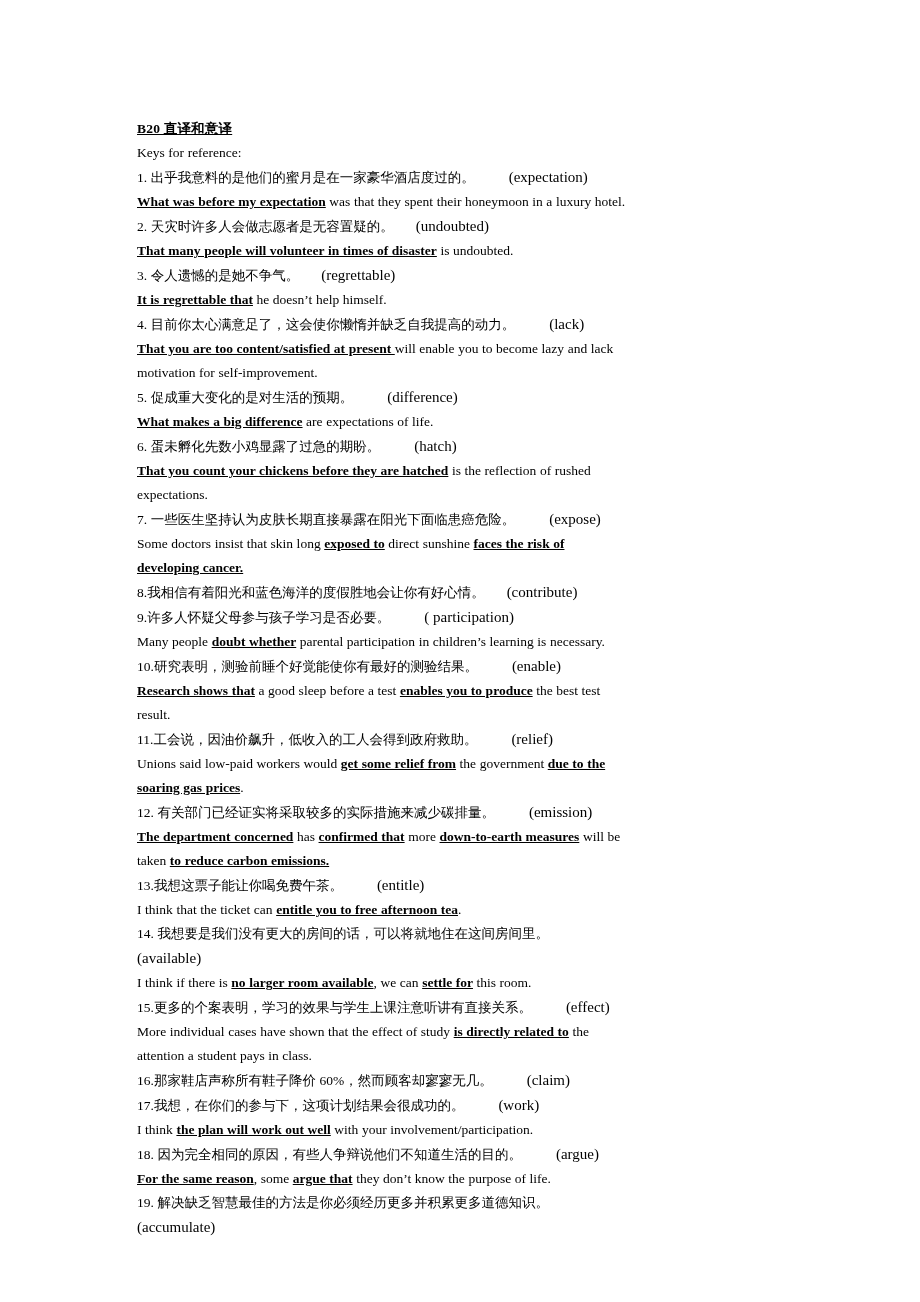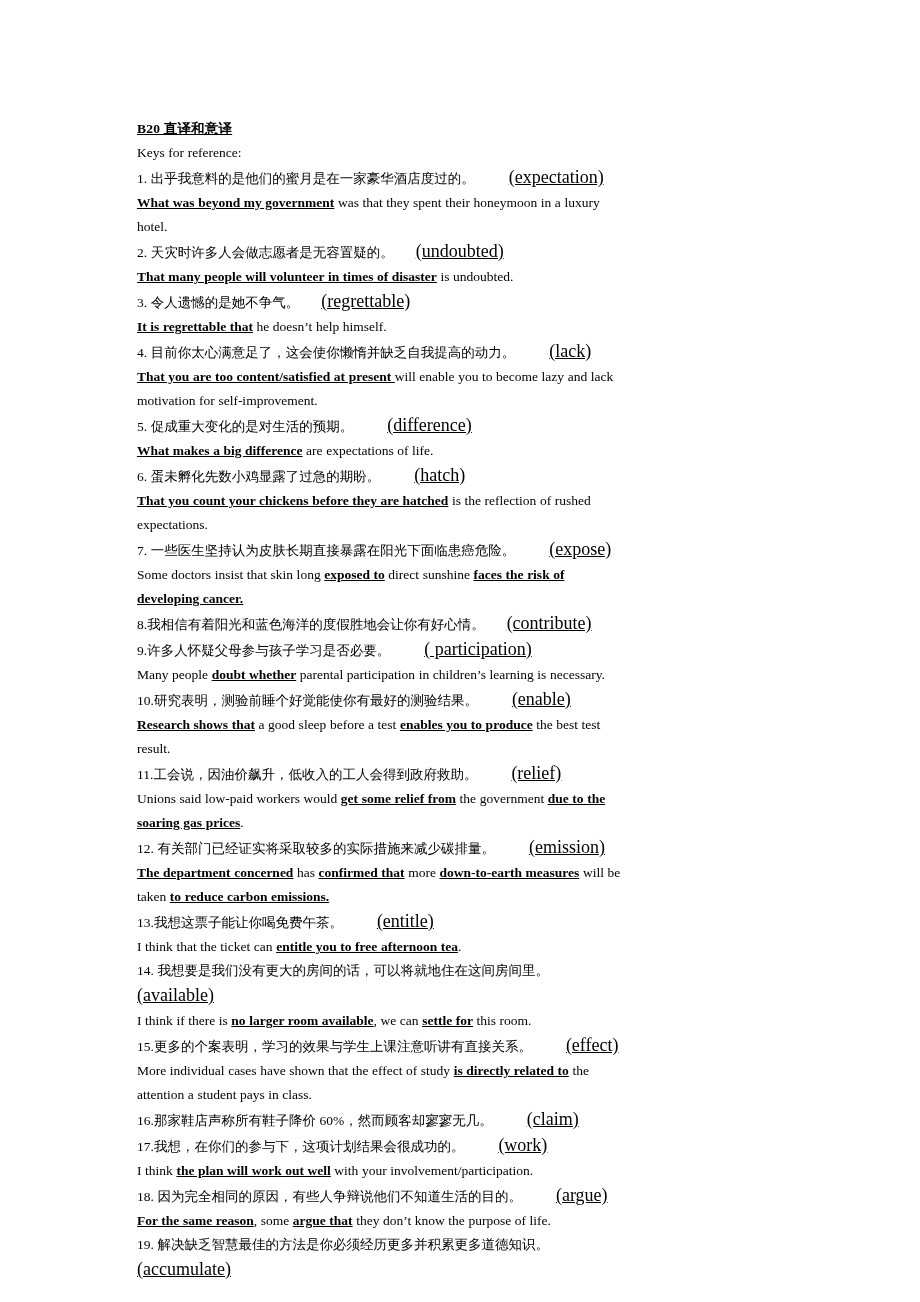--- a/index.html
+++ b/index.html
@@ -43,43 +43,42 @@
   .ans {
     font-weight: bold;
     text-decoration: underline;
   }
   .red {
     color: #000000;
     font-weight: bold;
     text-decoration: underline;
   }
   .cue {
-    font-size: 18px;
-    text-decoration: underline;
+    font-size: 15px;
   }
   .gap {
     display: inline-block;
     width: 34px;
   }
   .gap-sm {
     display: inline-block;
     width: 22px;
   }
 </style>
 </head>
 <body>
 
 <div id="page">
 
   <div class="doc-title">B20  直译和意译</div>
 
   <div class="line">Keys for reference:</div>
 
   <div class="line cn"><span>1.</span> <span>出乎我意料的是他们的蜜月是在一家豪华酒店度过的。</span><span class="gap"></span><span class="cue">(expectation)</span></div>
-  <div class="line"><span class="ans">What was beyond my government</span><span> was that they spent their honeymoon in a luxury hotel.</span></div>
+  <div class="line"><span class="ans">What was before my expectation</span><span> was that they spent their honeymoon in a luxury hotel.</span></div>
 
   <div class="line cn"><span>2.</span> <span>天灾时许多人会做志愿者是无容置疑的。</span><span class="gap-sm"></span><span class="cue">(undoubted)</span></div>
   <div class="line"><span class="ans">That many people will volunteer in times of disaster</span><span> is undoubted.</span></div>
 
   <div class="line cn"><span>3.</span> <span>令人遗憾的是她不争气。</span><span class="gap-sm"></span><span class="cue">(regrettable)</span></div>
   <div class="line"><span class="ans">It is regrettable that</span><span> he doesn’t help himself.</span></div>
 
   <div class="line cn"><span>4.</span> <span>目前你太心满意足了，这会使你懒惰并缺乏自我提高的动力。</span><span class="gap"></span><span class="cue">(lack)</span></div>
   <div class="line"><span class="ans">That you are too content/satisfied at present </span><span>will enable you to become lazy and lack motivation for self-improvement.</span></div>
 

